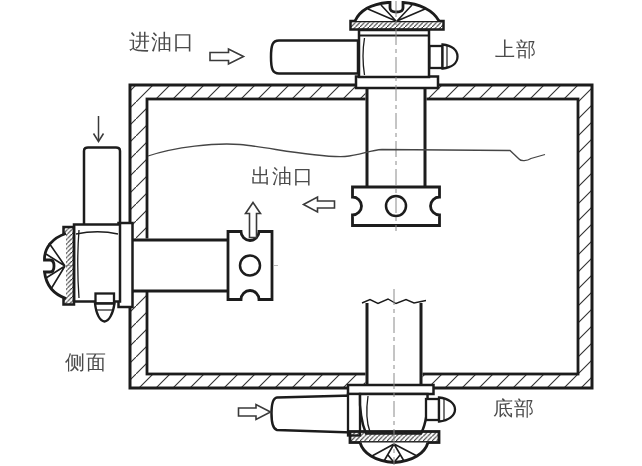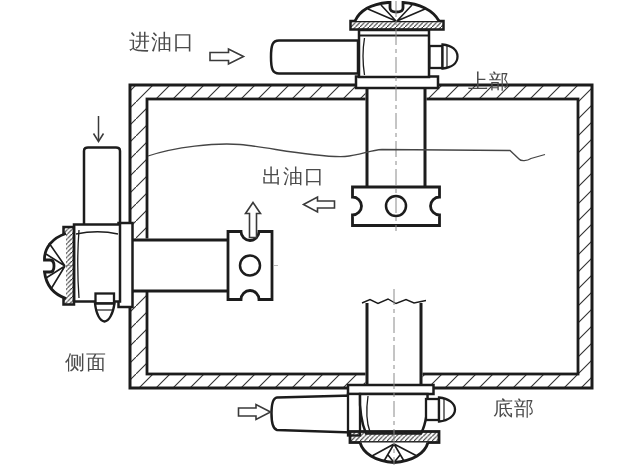--- a/index.html
+++ b/index.html
@@ -2,22 +2,22 @@
 <html><head>
 <meta charset="utf-8">
 <style>
   html,body{margin:0;padding:0;background:#ffffff;}
   #stage{position:relative;width:642px;height:466px;background:#ffffff;overflow:hidden;
          font-family:"Liberation Sans","DejaVu Sans",sans-serif;}
   #stage svg{position:absolute;left:0;top:0;}
   .lbl{position:absolute;color:#4b4b4b;font-size:20px;letter-spacing:1px;white-space:nowrap;
        font-family:Liberation Sans, sans-serif;}
   .lbl-inlet {left:129px;top:28px;font-size:21px;}
-  .lbl-top   {left:468px;top:36px;margin-top:32px;}
-  .lbl-outlet{left:262px;top:163px;}
+  .lbl-top   {left:495px;top:36px;}
+  .lbl-outlet{left:251px;top:163px;}
   .lbl-side  {left:65px; top:349px;text-align:center;}
   .lbl-bottom{left:493px;top:395px;text-align:center;}
 </style>
 </head>
 <body>
 
 <div id="stage">
 
   <svg width="642" height="466" viewBox="0 0 642 466">
     <defs>

